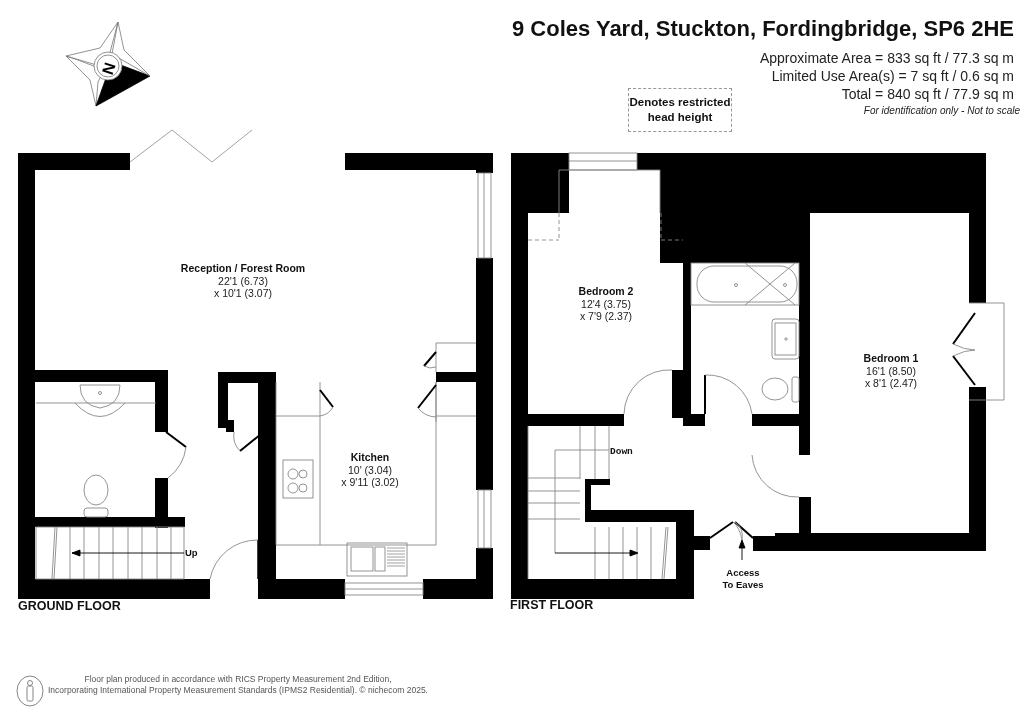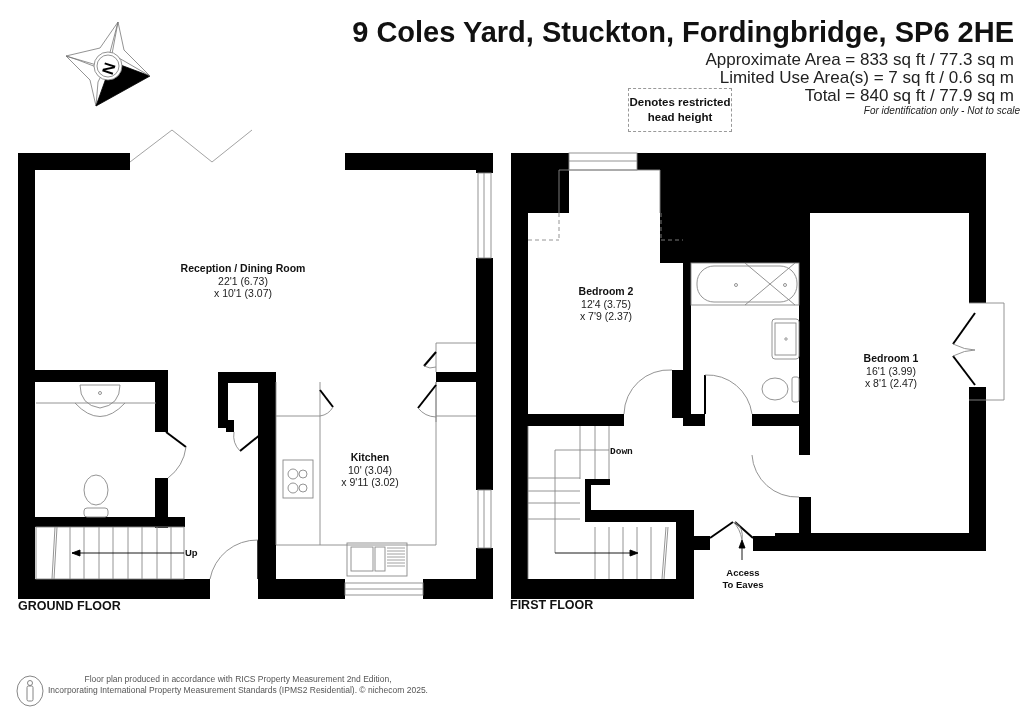--- a/index.html
+++ b/index.html
@@ -1,18 +1,18 @@
 <!DOCTYPE html>
 <html><head>
 <meta charset="utf-8">
 <style>
   html, body { margin:0; padding:0; background:#ffffff; }
   body { width:1024px; height:724px; position:relative; overflow:hidden; font-family:"Liberation Sans", sans-serif; color:#111; }
-  .title { position:absolute; right:10px; top:16px; font-size:29px; font-weight:bold; color:#111; white-space:nowrap; }
-  .area { position:absolute; right:10px; font-size:17px; color:#222; white-space:nowrap; text-align:right; }
+  .title { position:absolute; right:10px; top:16px; font-size:22px; font-weight:bold; color:#111; white-space:nowrap; }
+  .area { position:absolute; right:10px; font-size:14px; color:#222; white-space:nowrap; text-align:right; }
   .a1 { top:50px; } .a2 { top:68px; } .a3 { top:86px; }
   .ident { position:absolute; right:4px; top:105px; font-size:10px; color:#222;font-style:italic; }
   .legend { position:absolute; left:628px; top:88px; width:104px; height:44px; border:1px dashed #999; box-sizing:border-box; text-align:center; font-size:11.5px; font-weight:bold; line-height:15px; padding-top:6px; color:#111; }
   svg.plan { position:absolute; left:0; top:0; }
   .floor-label { position:absolute; font-size:12.5px; font-weight:bold; color:#111; }
   .room { position:absolute; text-align:center; font-size:10.5px; line-height:12.5px; color:#222; white-space:nowrap; transform:translateX(-50%); }
   .room .rn { font-weight:bold; color:#111; }
   .small { position:absolute; font-size:9.5px; font-weight:bold; color:#111; }
   .footer { position:absolute; left:48px; top:674px; font-size:8.5px; line-height:11px; color:#555;text-align:center; }
   .footer-icon { position:absolute; left:16px; top:674px; }
@@ -257,37 +257,37 @@
       <line x1="651" y1="527" x2="651" y2="579"></line>
       <line x1="666" y1="527" x2="662" y2="579"></line>
       <line x1="668" y1="527" x2="664" y2="579"></line>
     </g>
     <line x1="555" y1="553" x2="636" y2="553" stroke="#000"></line>
     <polygon points="638,553 630,550 630,556" fill="#000" stroke="#000"></polygon>
   </g>
 </svg>
 
 <div class="room" style="left:243px; top:262px;">
-  <div class="rn">Reception / Dining Room</div>
+  <div class="rn">Reception / Forest Room</div>
   <div>22'1 (6.73)</div>
   <div>x 10'1 (3.07)</div>
 </div>
 <div class="room" style="left:370px; top:451px;">
   <div class="rn">Kitchen</div>
   <div>10' (3.04)</div>
   <div>x 9'11 (3.02)</div>
 </div>
 <div class="room" style="left:606px; top:285px;">
   <div class="rn">Bedroom 2</div>
   <div>12'4 (3.75)</div>
   <div>x 7'9 (2.37)</div>
 </div>
 <div class="room" style="left:891px; top:352px;">
   <div class="rn">Bedroom 1</div>
-  <div>16'1 (3.99)</div>
+  <div>16'1 (8.50)</div>
   <div>x 8'1 (2.47)</div>
 </div>
 
 <div class="small" style="left:185px; top:547px;">Up</div>
 <div class="small" style="left:610px; top:446px;font-family:Liberation Mono, monospace;">Down</div>
 <div class="small" style="left:722px; top:567px; text-align:center; width:42px; line-height:12px;">
   <div>Access</div>
   <div style="margin-left:-6px; width:54px;">To Eaves</div>
 </div>
 

